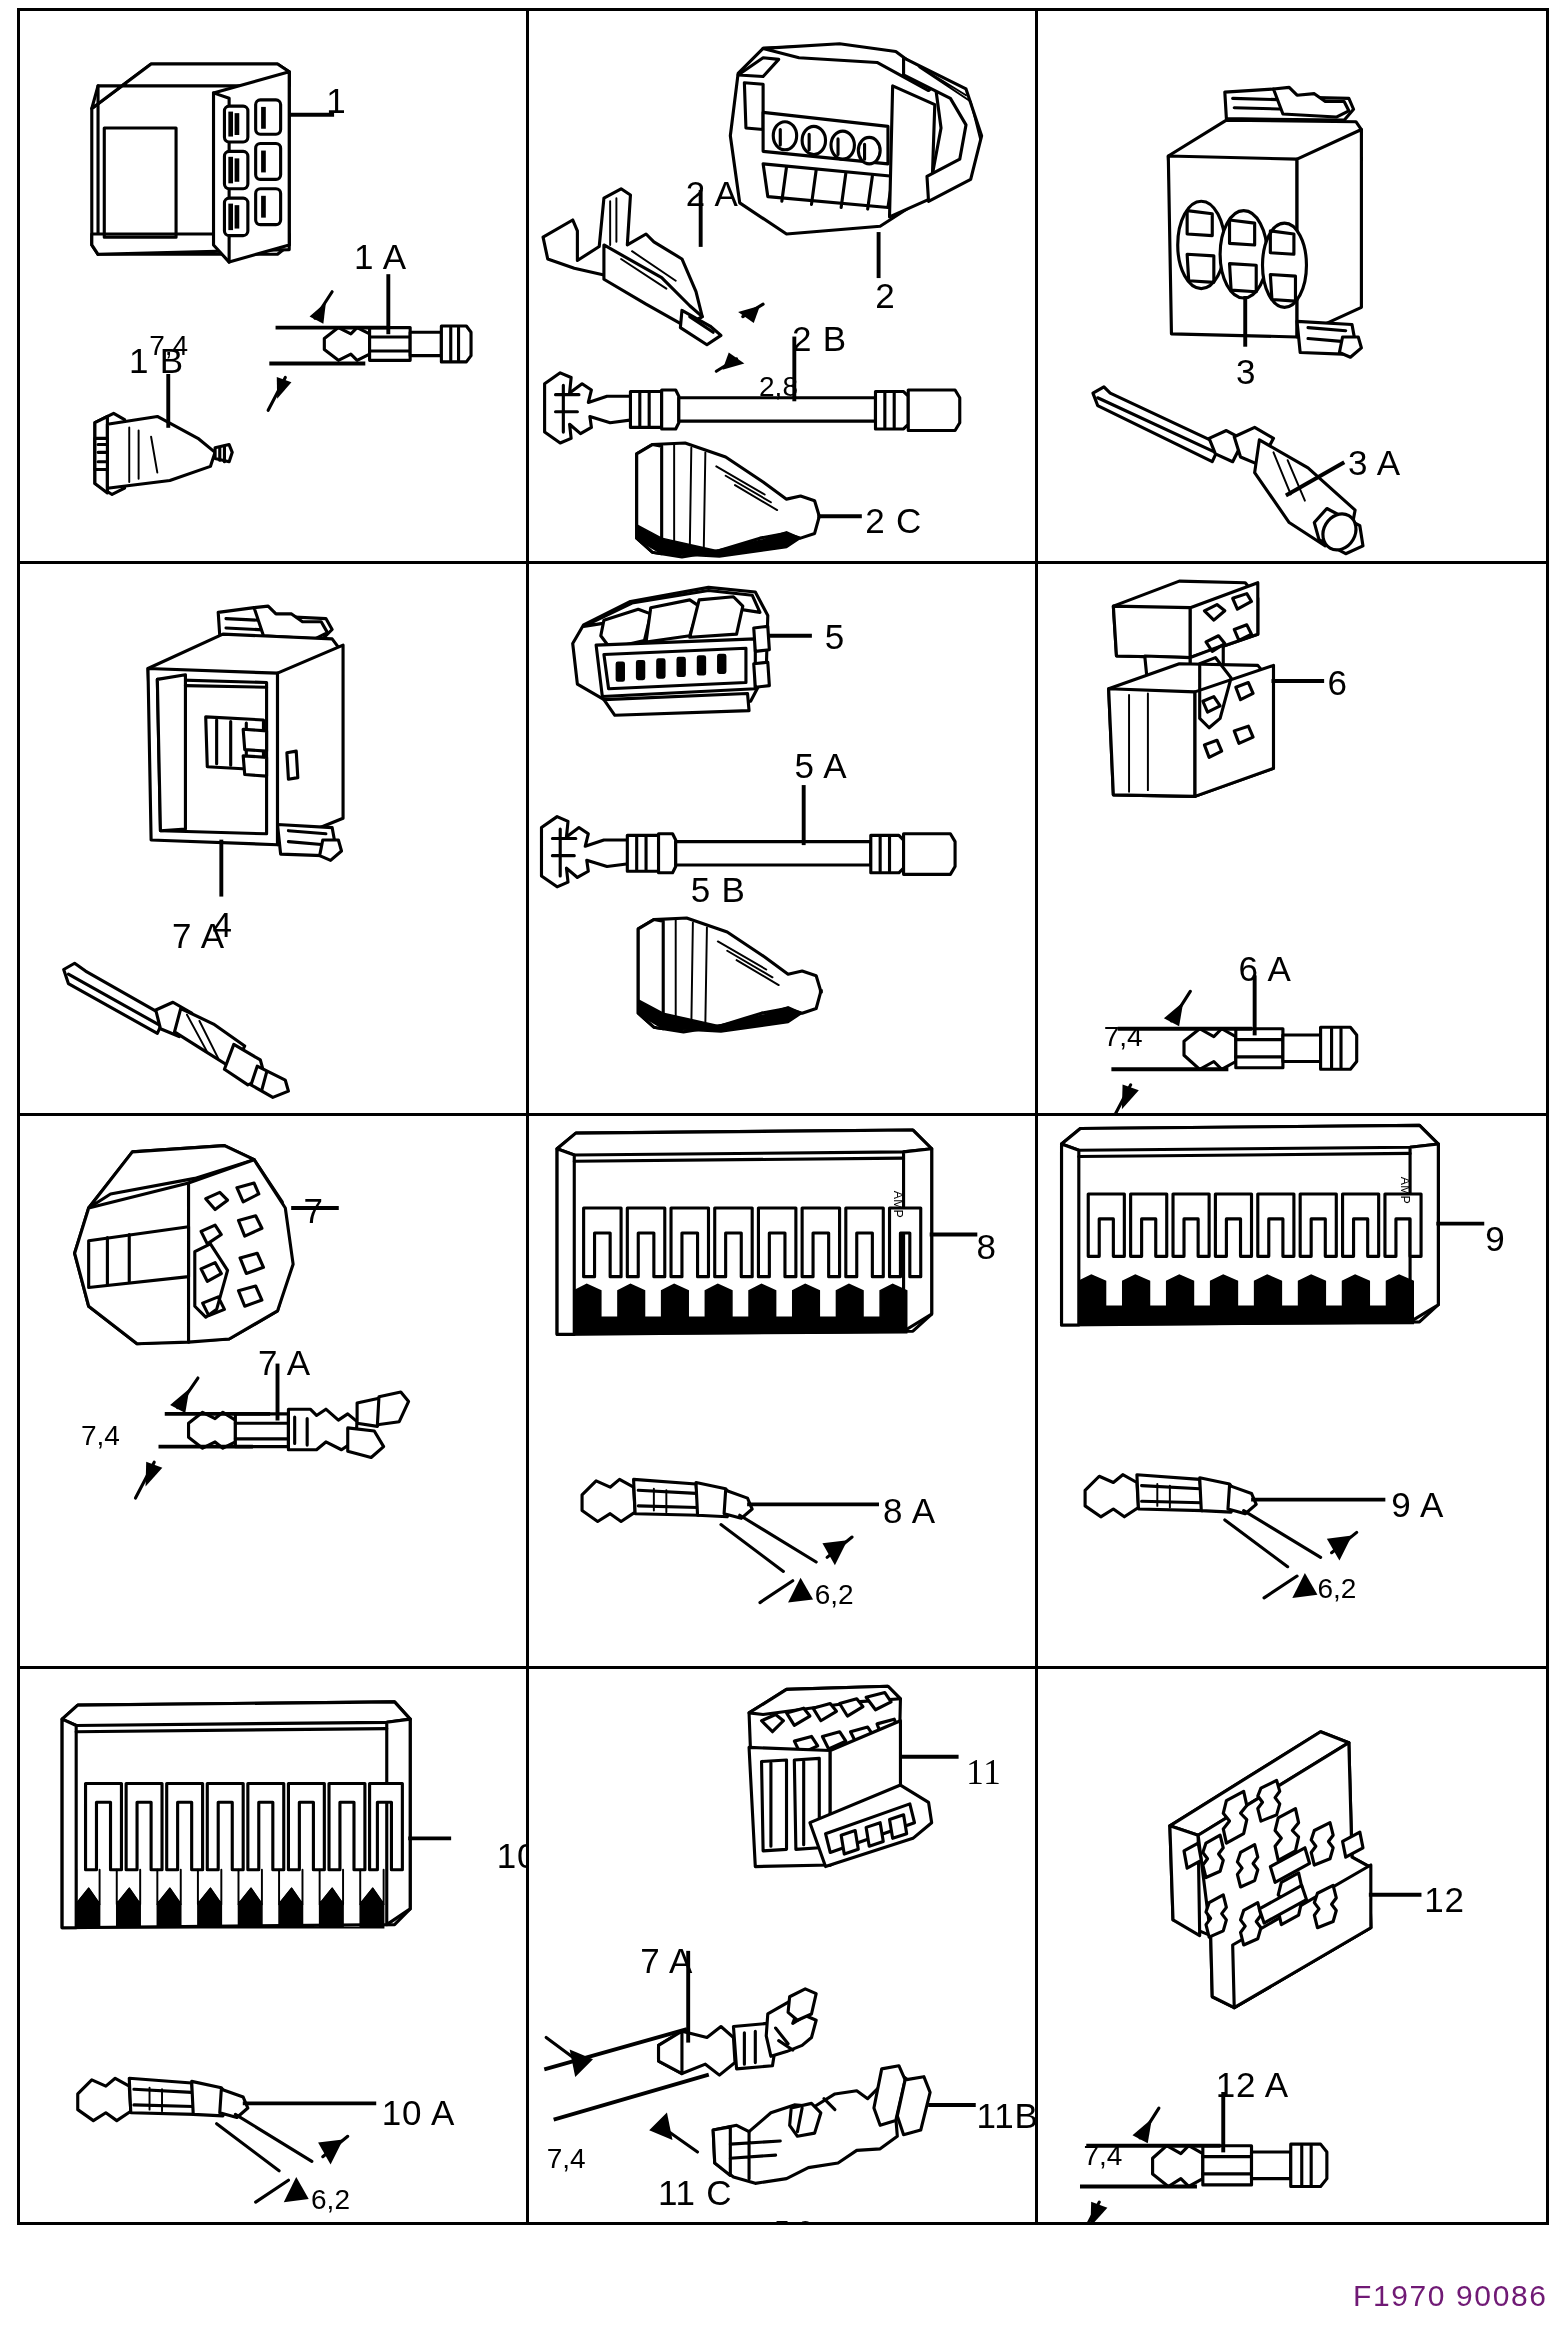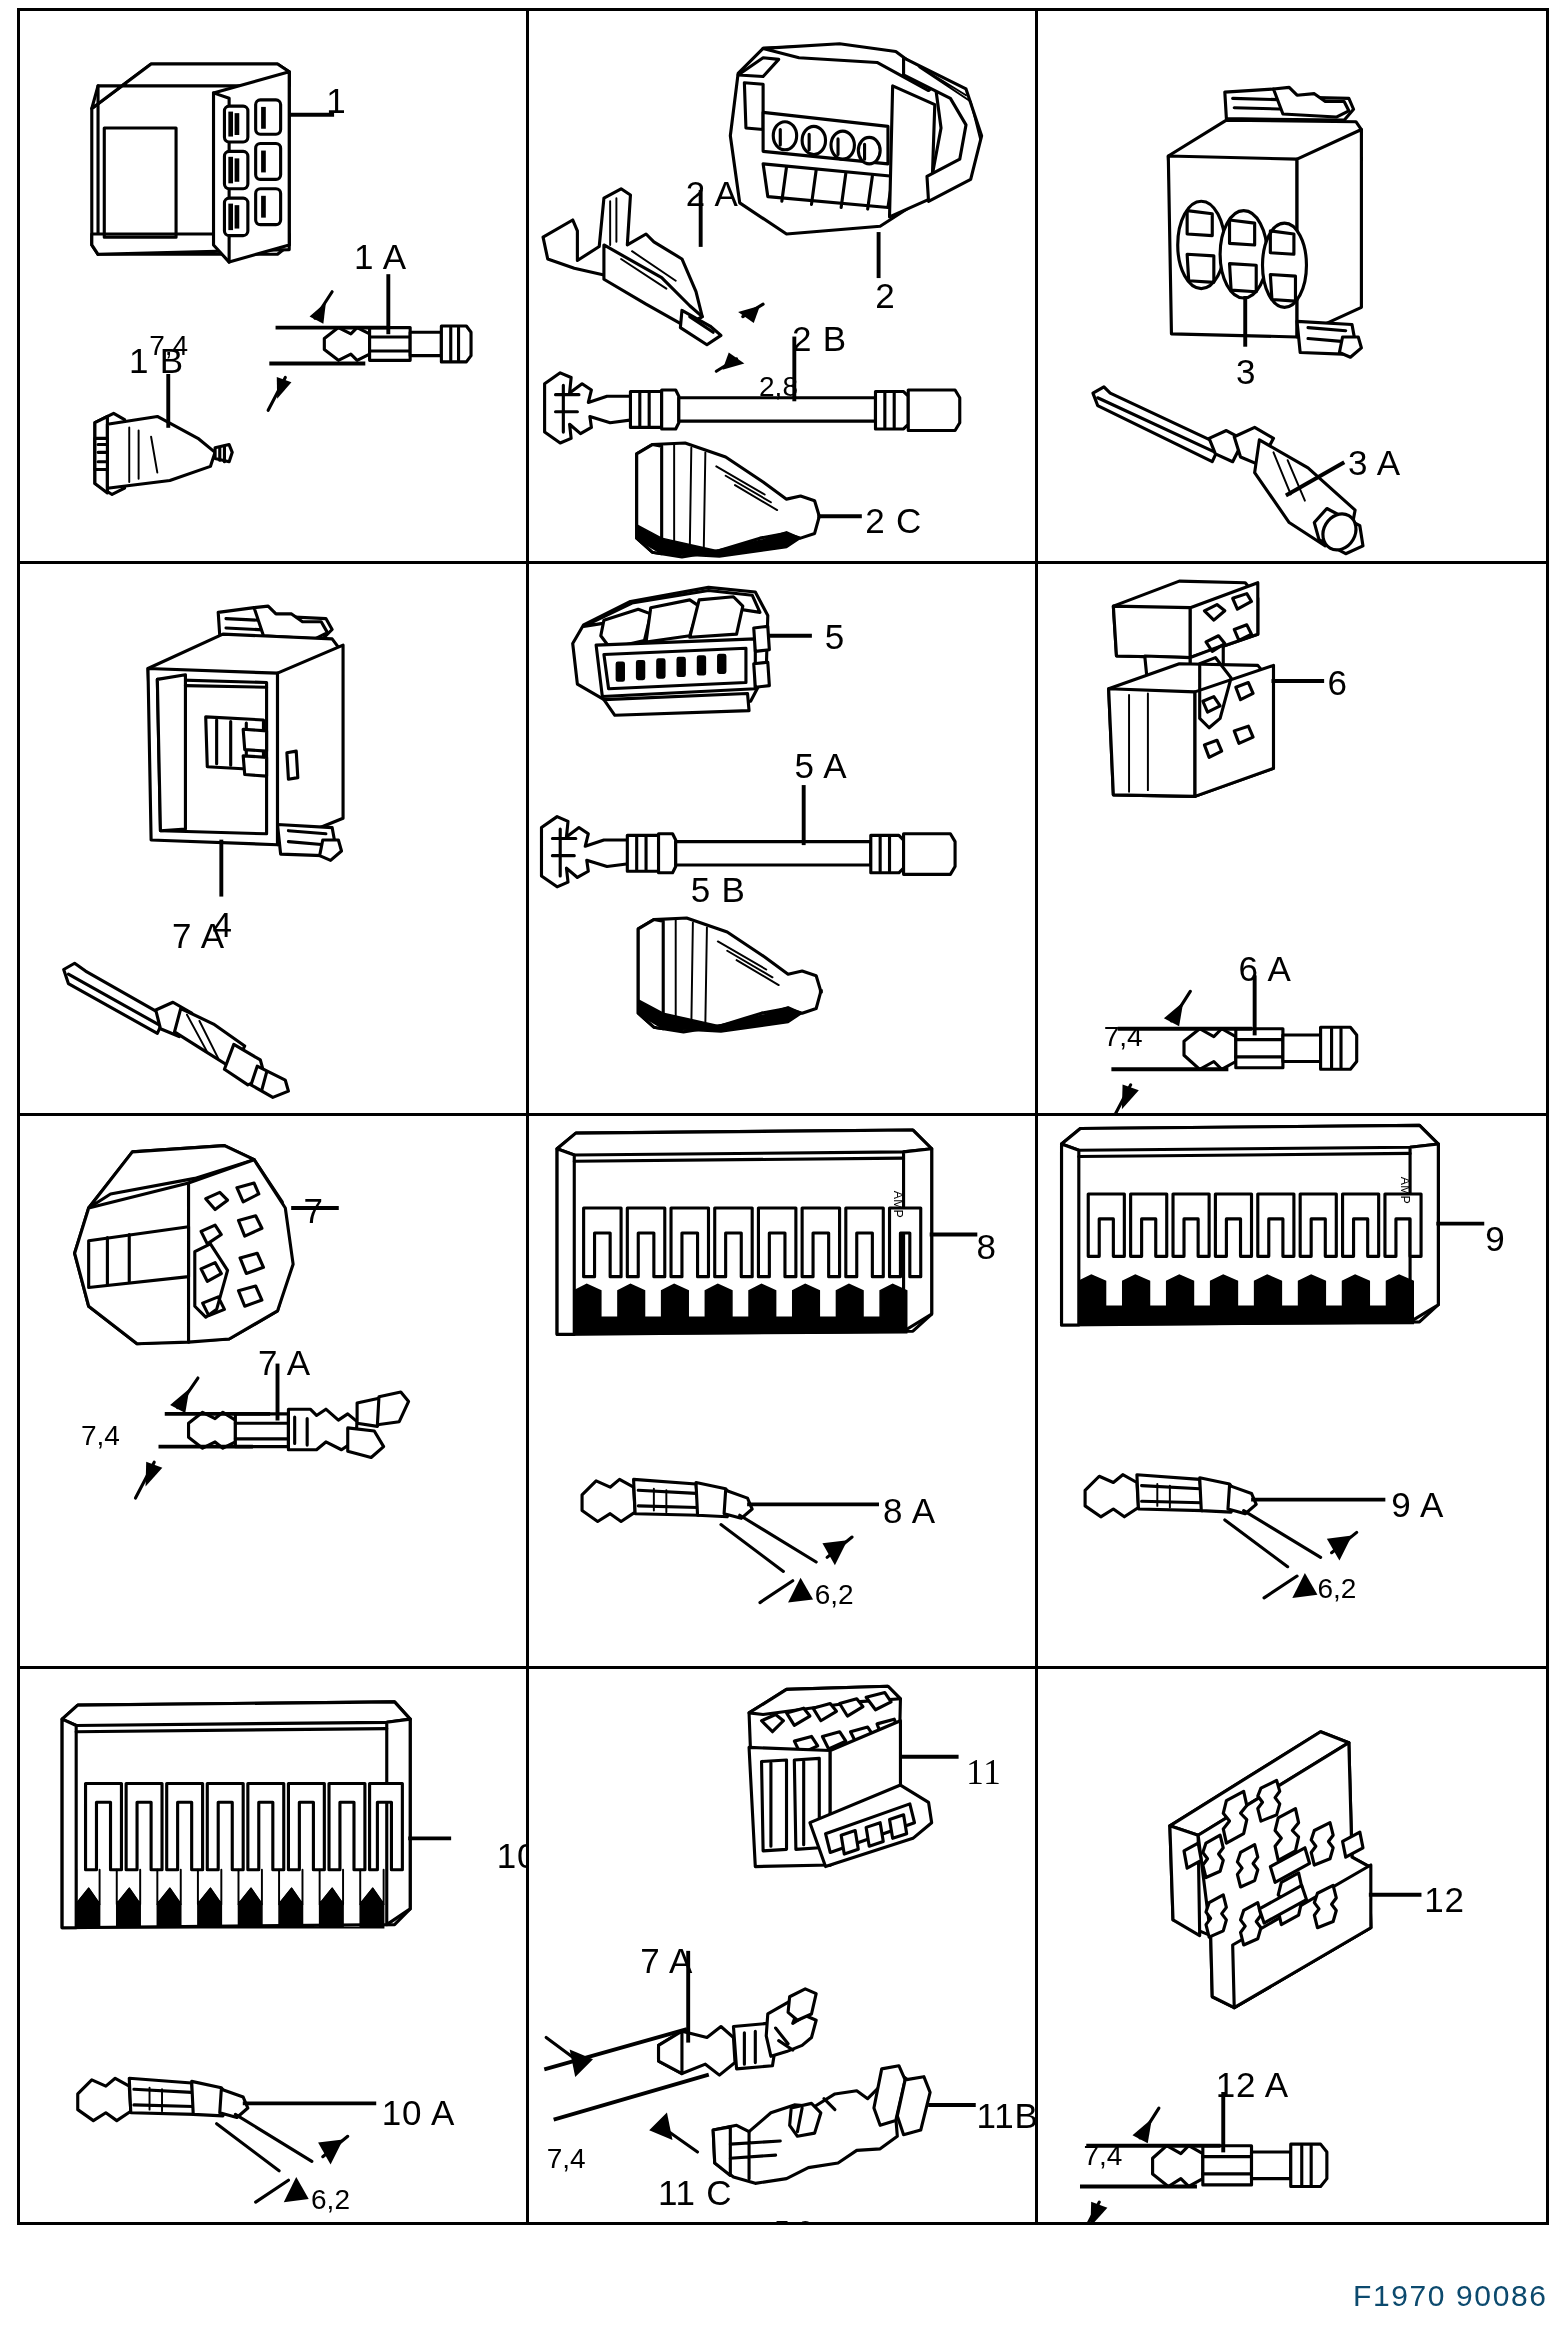--- a/index.html
+++ b/index.html
@@ -46,21 +46,21 @@
   }
   .lbl.big   { font-size: 35px; }
   .lbl.dim   { font-size: 28px; letter-spacing: 0px; }
 
   #drawing-no {
     position: absolute;
     right: 20.5px;
     bottom: 17.3px;
     font-size: 30px;
     letter-spacing: 1.6px;
-    color: #0c4a6e;
+    color: #701a75;
     font-family: "Liberation Sans", sans-serif;
   }
   
   .ink { fill: none; stroke: #000; stroke-width: 4; stroke-linejoin: round; stroke-linecap: round; }
   .ink-thin { fill: none; stroke: #000; stroke-width: 2.5; stroke-linejoin: round; stroke-linecap: round; }
   .ink-fill { fill: #fff; stroke: #000; stroke-width: 4; stroke-linejoin: round; stroke-linecap: round; }
   .ink-solid { fill: #000; stroke: #000; stroke-width: 2; }
   .leader { fill: none; stroke: #000; stroke-width: 5; stroke-linecap: square; }
   .arrow { fill: #000; stroke: none; }
 </style>

